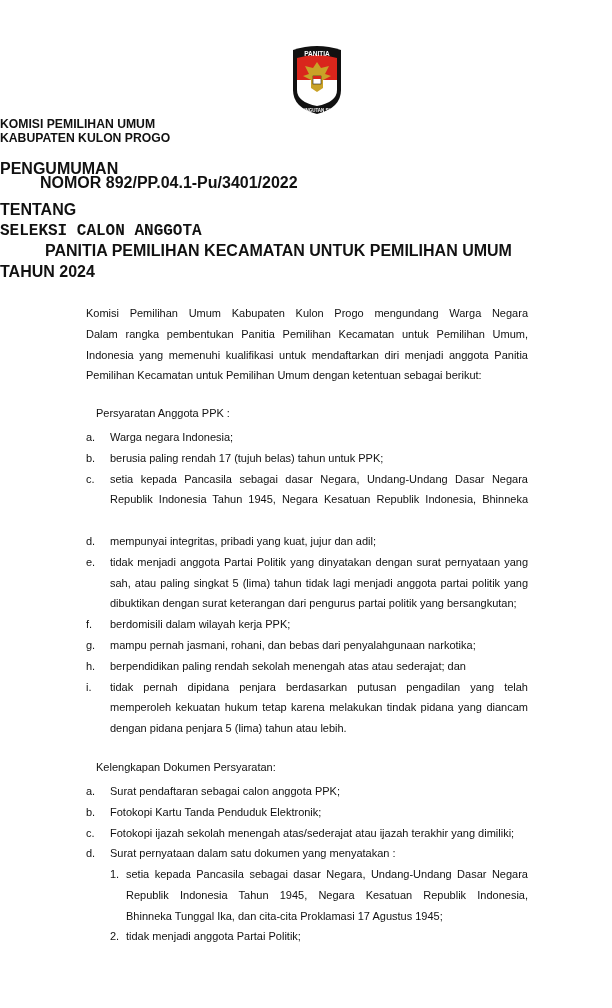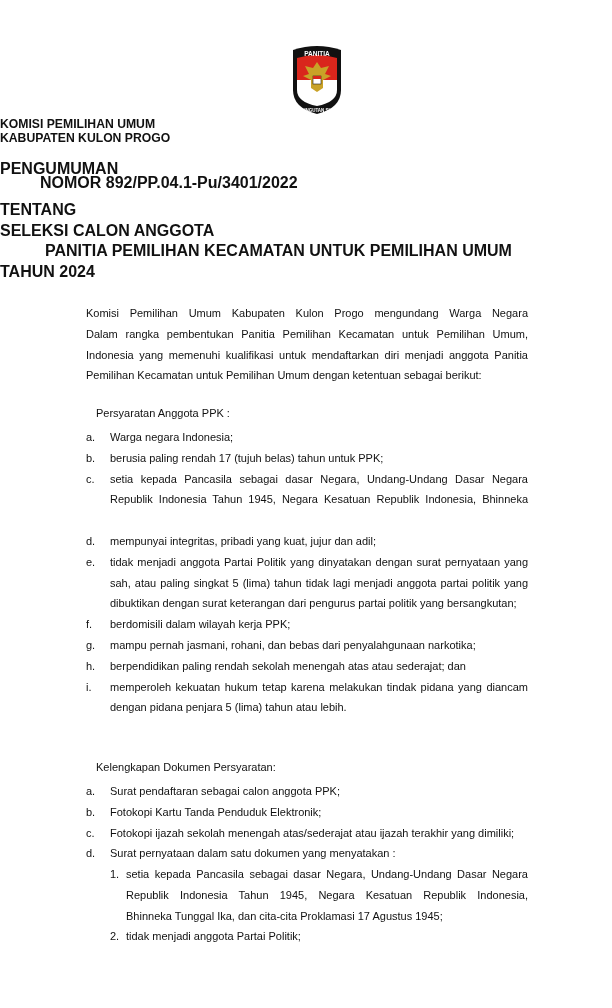--- a/index.html
+++ b/index.html
@@ -3,21 +3,21 @@
 <meta charset="utf-8">
 <style>
   html, body { margin:0; padding:0; background:#ffffff; }
   body { width:612px; height:1008px; position:relative; overflow:hidden;
          font-family:"Liberation Sans", sans-serif; color:#111; }
   .logo { position:absolute; left:289px; top:44px; width:56px; height:72px; }
   .hdr { position:absolute; left:0; width:612px; font-weight:bold; }
   .org1 { top:117px; font-size:12.2px; }
   .org2 { top:131px; font-size:12.2px; }
   .ann { font-size:16px; }
-  .a1 { top:160px; } .a2 { top:174px;padding-left:40px; } .a3 { top:201px; } .a4 { top:222px; } .a5 { top:242px;padding-left:45px; } .a6 { top:263px; }
+  .a1 { top:160px; } .a2 { top:174px;padding-left:40px; } .a3 { top:201px; } .a4 { top:222px;font-family:Liberation Mono, monospace; } .a5 { top:242px;padding-left:45px; } .a6 { top:263px; }
   .para { position:absolute; left:86px; width:442px; font-size:11px; line-height:20.8px; text-align:justify; }
   .para .ln { display:block; text-align:justify; text-align-last:justify; height:20.8px; }
   .para .ln.last { text-align-last:left; }
   .sec { position:absolute; left:96px; font-size:11px; }
   .item { position:absolute; left:86px; width:442px; font-size:11px; line-height:20.8px; }
   .item .lbl { position:absolute; left:0; top:0; }
   .item .txt { position:absolute; left:24px; width:418px; }
   .item .ln { display:block; text-align:justify; text-align-last:justify; height:20.8px; white-space:nowrap; }
   .item .ln.last { text-align-last:left; }
   .sub { position:absolute; left:110px; width:418px; font-size:11px; line-height:20.8px; }
@@ -107,20 +107,21 @@
     </div>
     <div class="item" style="top: 655.8px;">
       <span class="lbl">h.</span>
       <span class="txt">
         <span class="ln last">berpendidikan paling rendah sekolah menengah atas atau sederajat; dan</span>
       </span>
     </div>
     <div class="item" style="top: 676.6px;">
       <span class="lbl">i.</span>
       <span class="txt">
+        <span class="ln">tidak pernah dipidana penjara berdasarkan putusan pengadilan yang telah</span>
         <span class="ln">memperoleh kekuatan hukum tetap karena melakukan tindak pidana yang diancam</span>
         <span class="ln last">dengan pidana penjara 5 (lima) tahun atau lebih.</span>
       </span>
     </div>
   </div>
 
 <div class="sec" style="top:761px;">Kelengkapan Dokumen Persyaratan:</div>
 <div id="doc-list">
     <div class="item" style="top: 781px;">
       <span class="lbl">a.</span>

